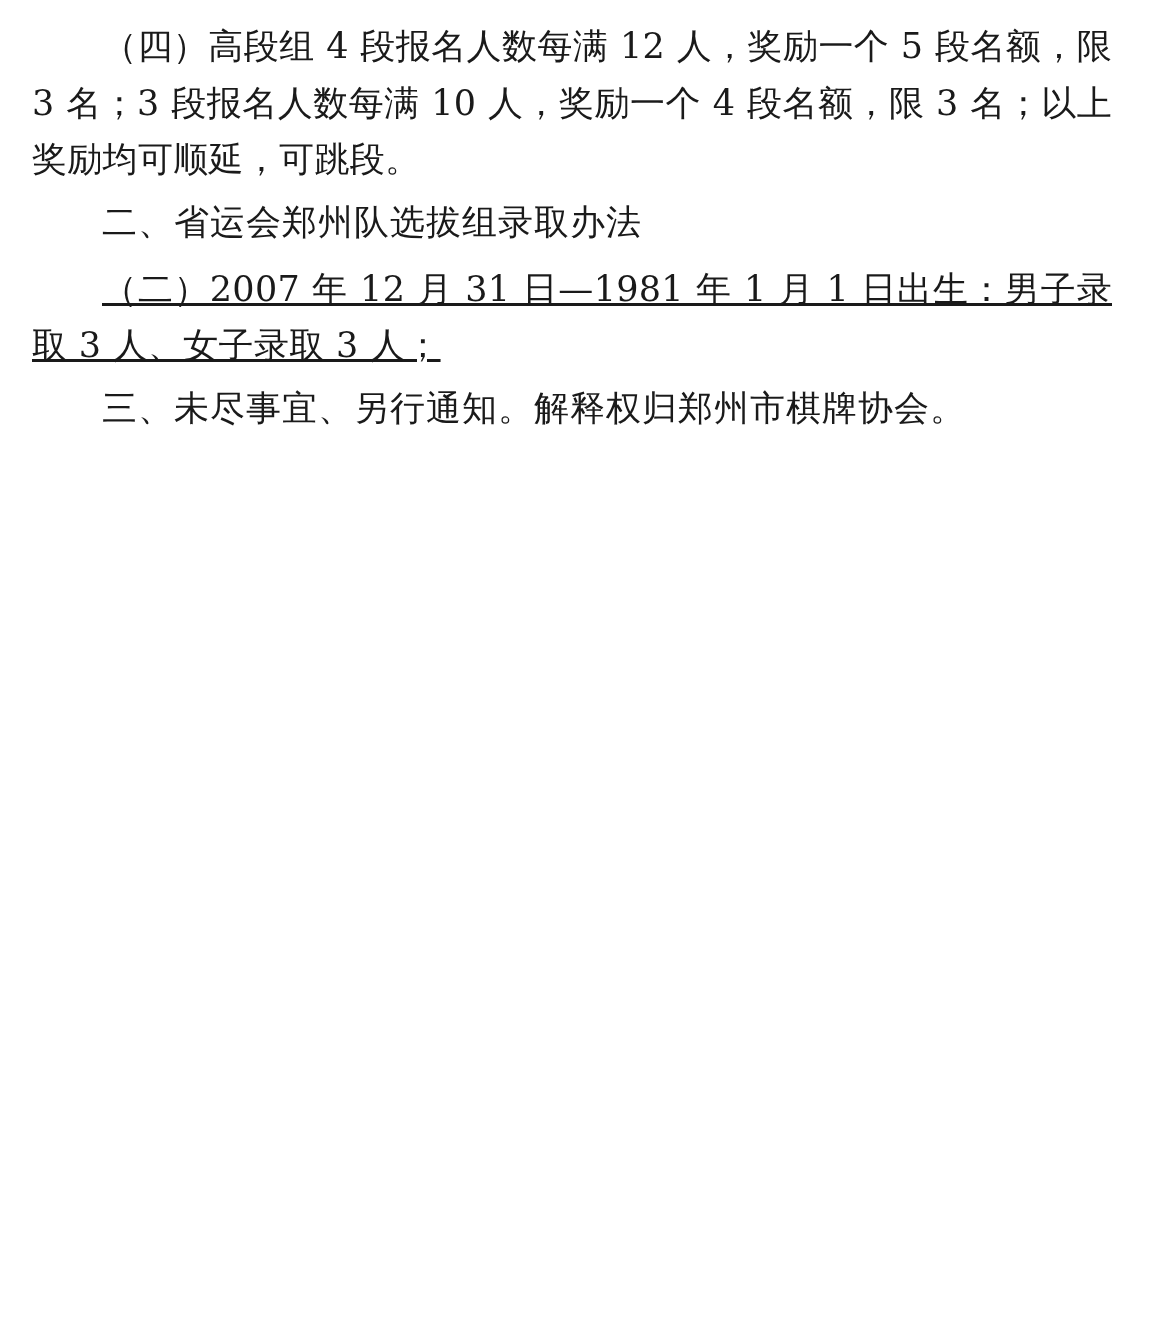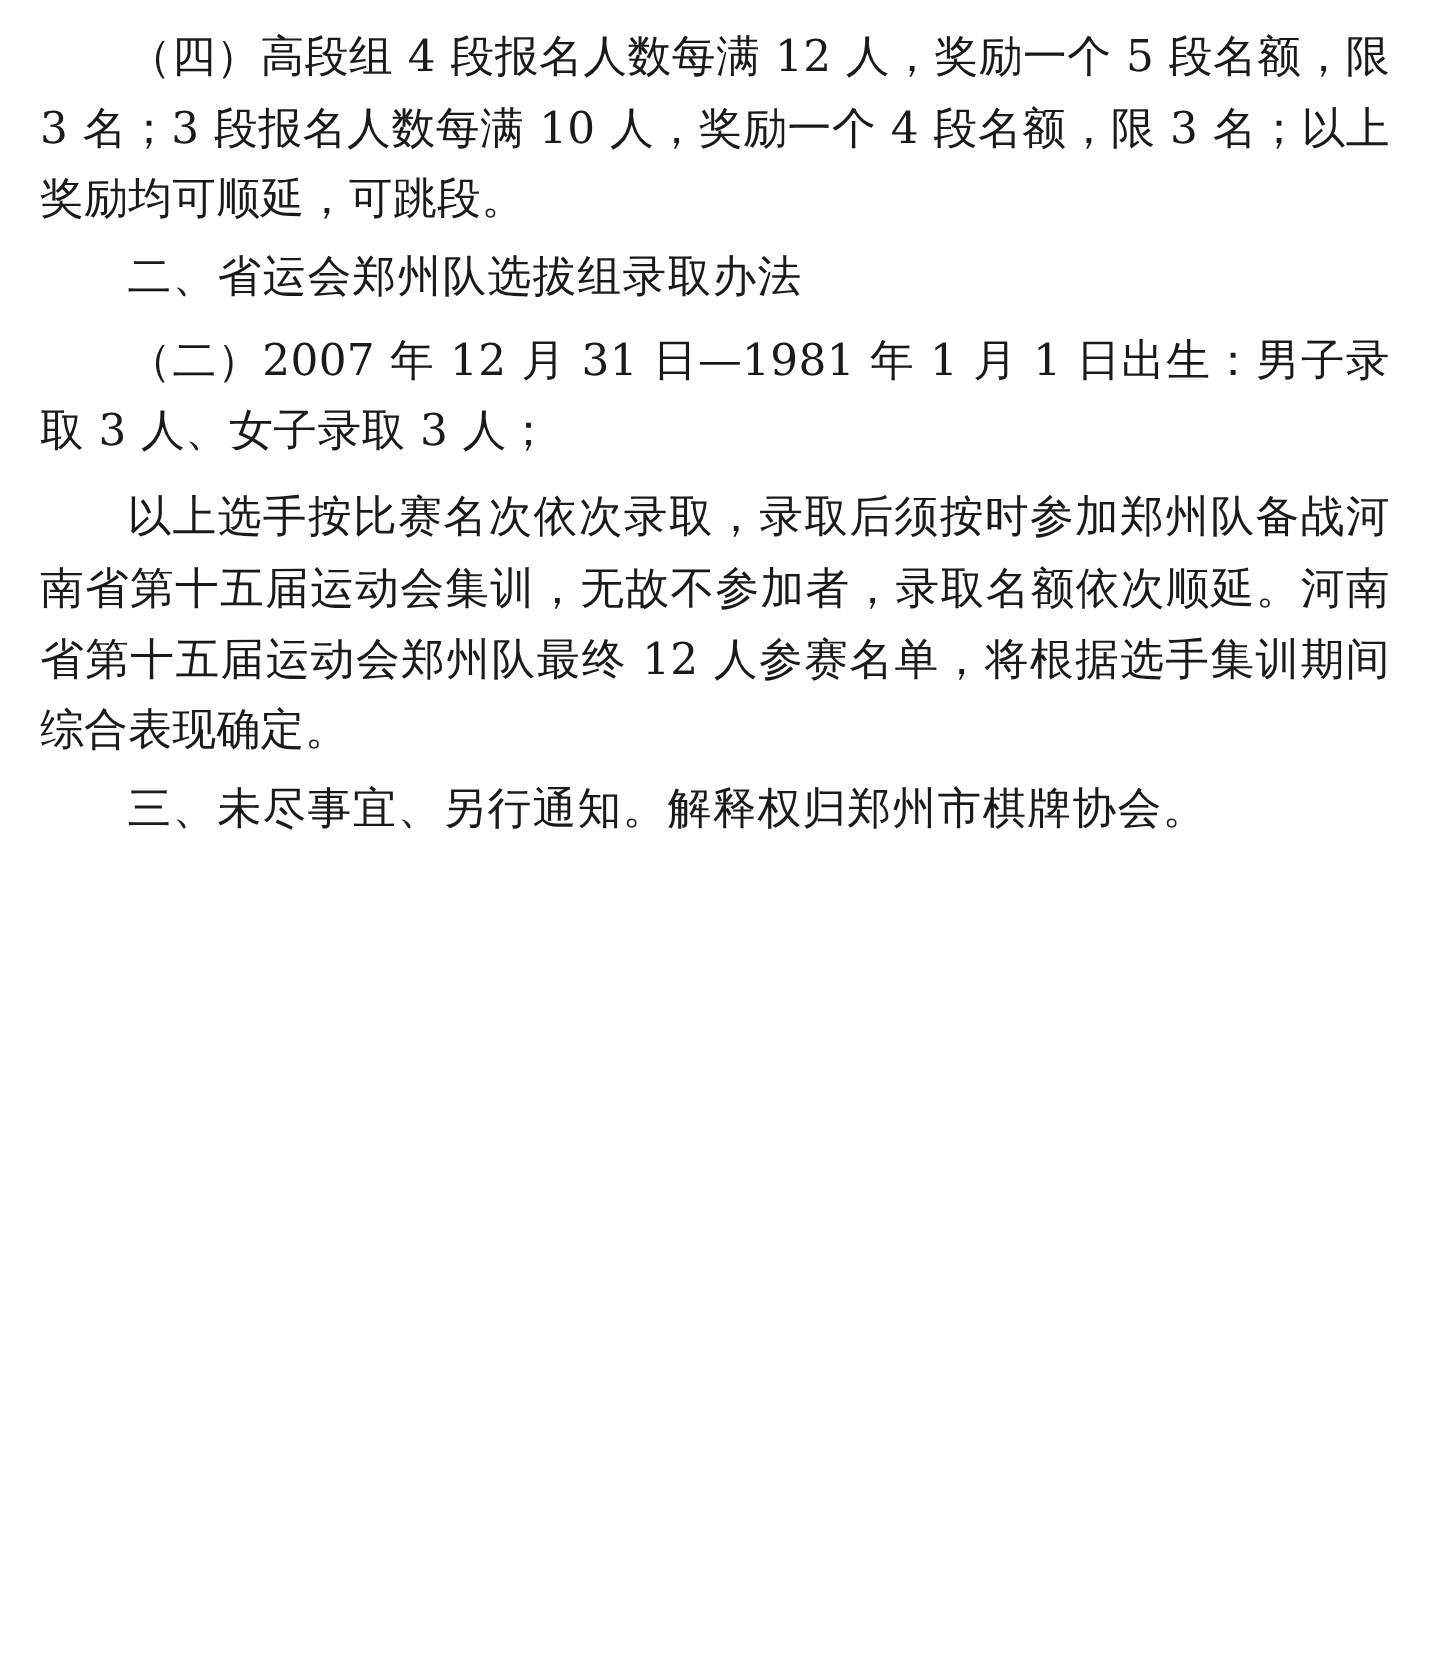--- a/index.html
+++ b/index.html
@@ -35,20 +35,21 @@
   .heading {
     font-size: 35px;
     line-height: 1.62;
     font-weight: normal;
     text-indent: 2em;
     margin: 6px 0 2px 0;
     letter-spacing: 1px;
   }
   .gap-top {
     margin-top: 10px;
+    text-decoration: underline;
   }
   .block-para {
     font-size: 35px;
     line-height: 1.62;
     text-align: justify;
     text-justify: inter-ideograph;
     text-indent: 2em;
     margin: 12px 0 2px 0;
     letter-spacing: 0.3px;
   }
@@ -59,17 +60,16 @@
 <div class="page">
 
   <p class="para indent">（四）高段组 4 段报名人数每满 12 人，奖励一个 5 段名额，限 3 名；3 段报名人数每满 10 人，奖励一个 4 段名额，限 3 名；以上奖励均可顺延，可跳段。</p>
 
   <p class="heading">二、省运会郑州队选拔组录取办法</p>
 
 
   <p class="para indent gap-top">（二）2007 年 12 月 31 日—1981 年 1 月 1 日出生：男子录取 3 人、女子录取 3 人；</p>
 
 
-  <p class="block-para">以上选手按比赛名次依次录取，录取后须按时参加郑州队备战河南省第十五届运动会集训，无故不参加者，录取名额依次顺延。河南省第十五届运动会郑州队最终 12 人参赛名单，将根据选手集训期间综合表现确定。</p>
 
   <p class="heading">三、未尽事宜、另行通知。解释权归郑州市棋牌协会。</p>
 
 </div>
 
 </body></html>

